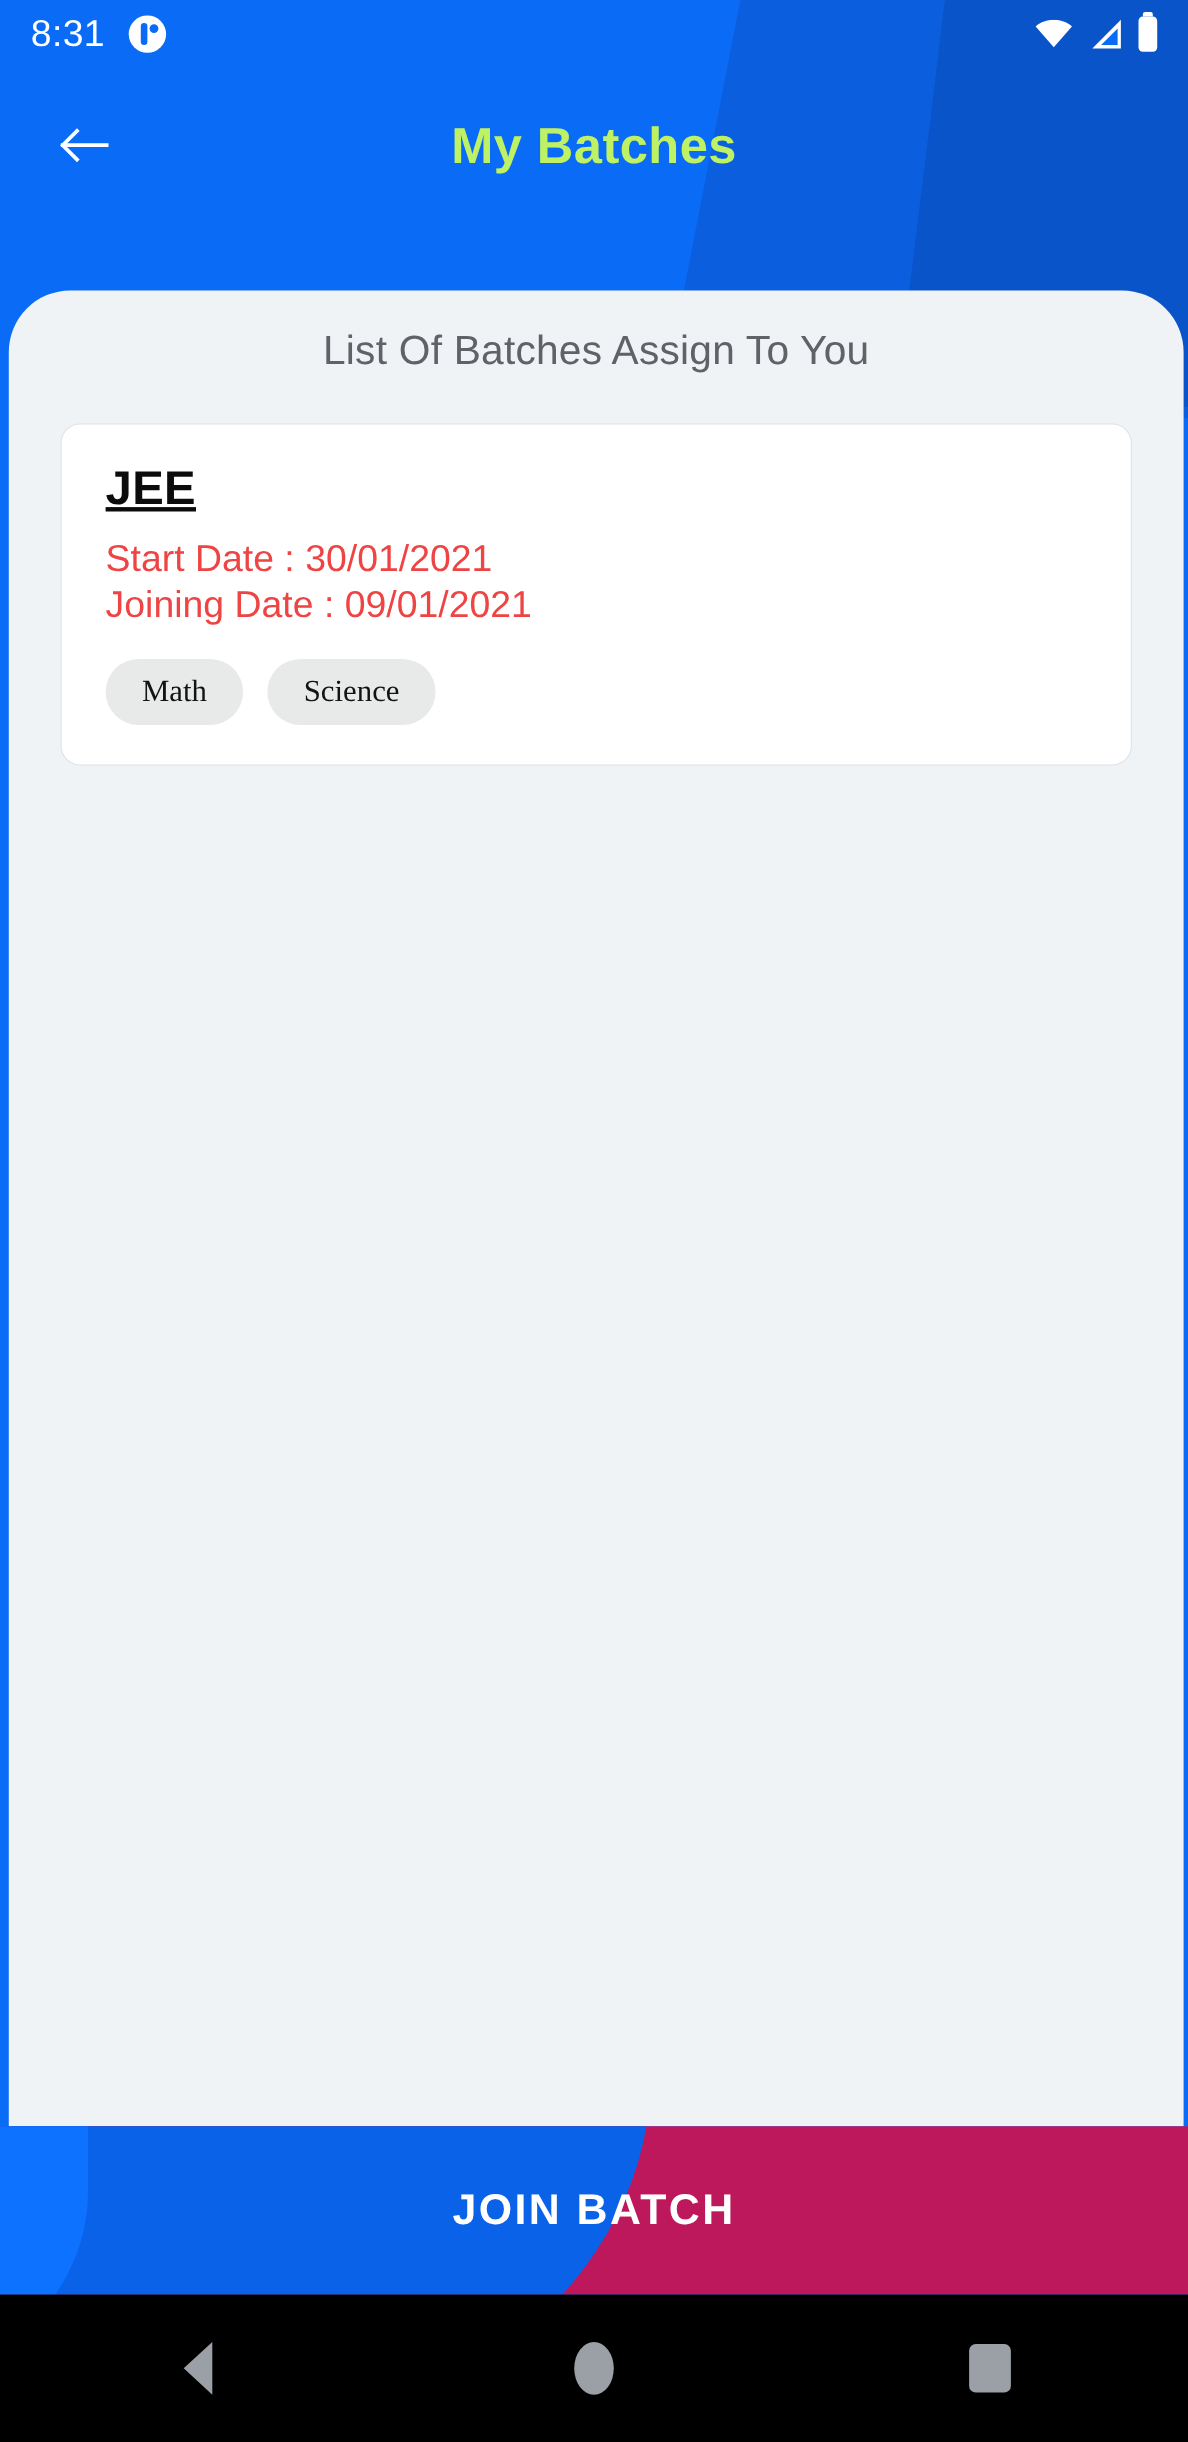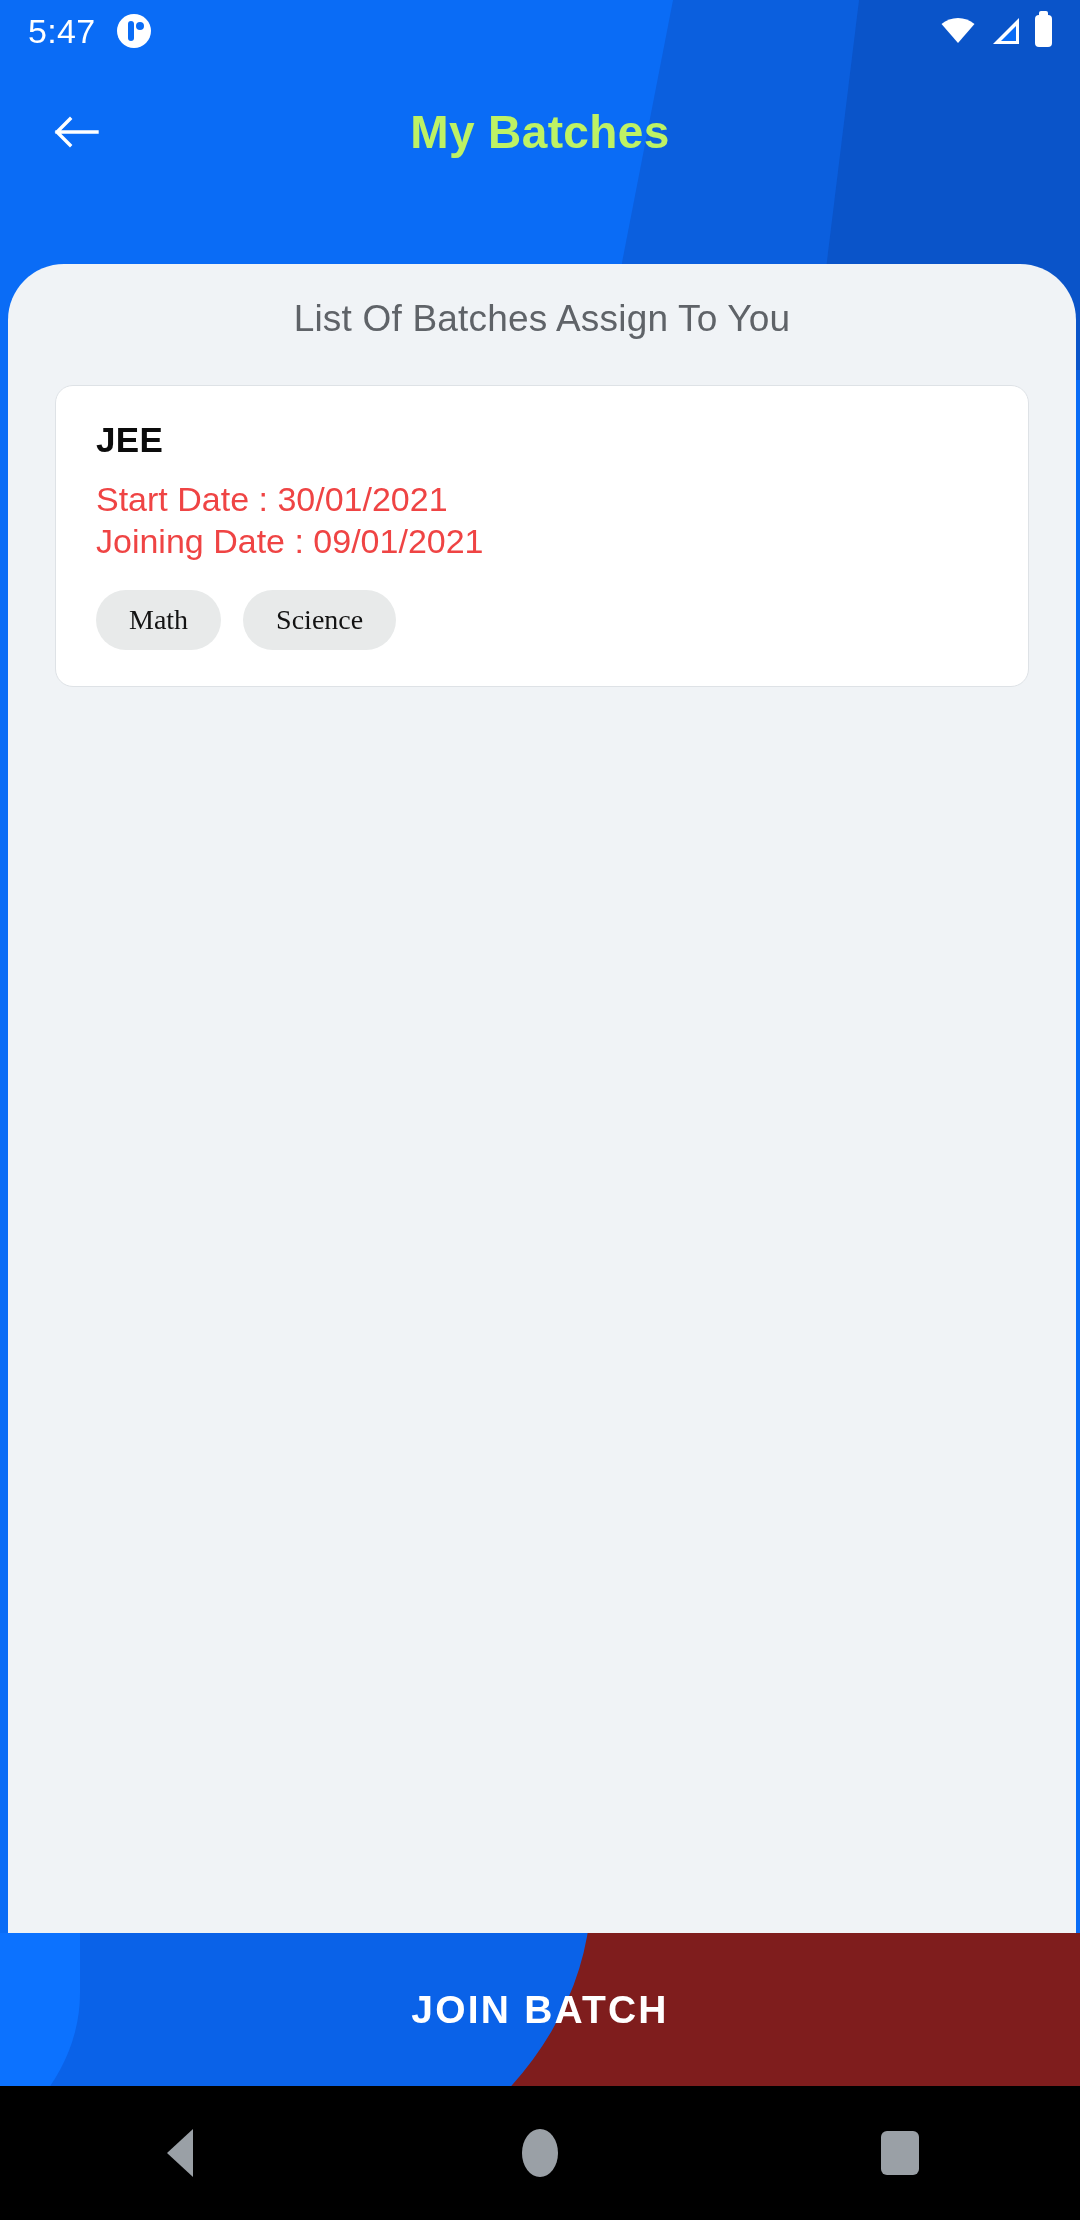--- a/index.html
+++ b/index.html
@@ -141,23 +141,24 @@
   #batch-list { margin-top:45px; }
   .batch-card {
     margin:0 47px;
     background:#FFFFFF;
     border:1px solid #DEE2E6;
     border-radius:18px;
     padding:34px 40px 36px 40px;
   }
   .batch-title {
     color:#0C0C0C;
-    font-size:35px;
+    font-size:43px;
     font-weight:bold;
     letter-spacing:0.3px;
+    text-decoration:underline;
   }
   .batch-meta {
     margin-top:20px;
     color:#ef4444;
     font-size:34px;
     line-height:1.17;
   }
   .batch-meta div { margin-top:2px; }
   .chip-row {
     margin-top:28px;
@@ -174,21 +175,21 @@
     line-height:1.1;
     cursor:pointer;
     font-family:Liberation Serif, serif;
   }
 
   
   #join-bar {
     position:absolute;
     left:0; top:1933px;
     width:1080px; height:153px;
-    background:#7f1d1d;
+    background:#be185d;
     overflow:hidden;
     cursor:pointer;
     z-index:7;
   }
   .join-shape-a {
     position:absolute;
     left:-300px; top:-120px;
     width:900px; height:420px;
     background:#0A62E8;
     border-bottom-right-radius:420px 330px;
@@ -245,21 +246,21 @@
 </style>
 </head>
 <body>
 
 <div id="screen">
 
   <div class="hdr-shape-a"></div>
   <div class="hdr-shape-b"></div>
 
   <div id="statusbar">
-    <span class="sb-time">5:47</span>
+    <span class="sb-time">8:31</span>
     <span class="sb-appicon"></span>
     <span class="sb-right">
       <span>
         <svg class="ic-wifi" viewBox="0 0 34 26">
             <path d="M17 25 L0.5 6 C5 2 11 0 17 0 C23 0 29 2 33.5 6 Z" fill="#ffffff"></path>
           </svg>
       </span>
       <span>
         <svg class="ic-signal" viewBox="0 0 32 28">
             <path d="M30 1 L30 27 L4 27 Z" fill="#ffffff"></path>

